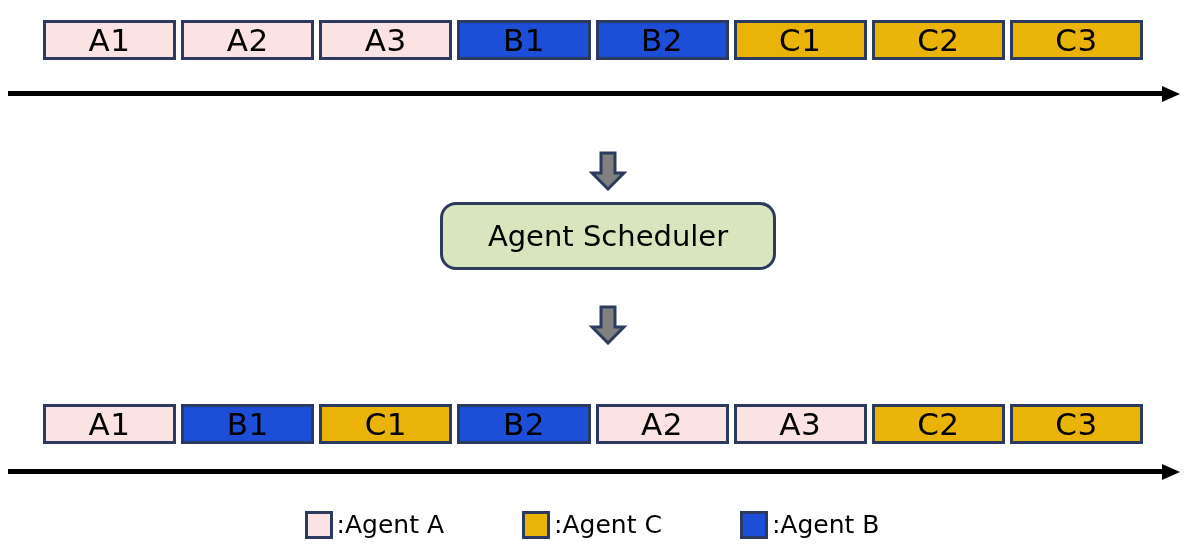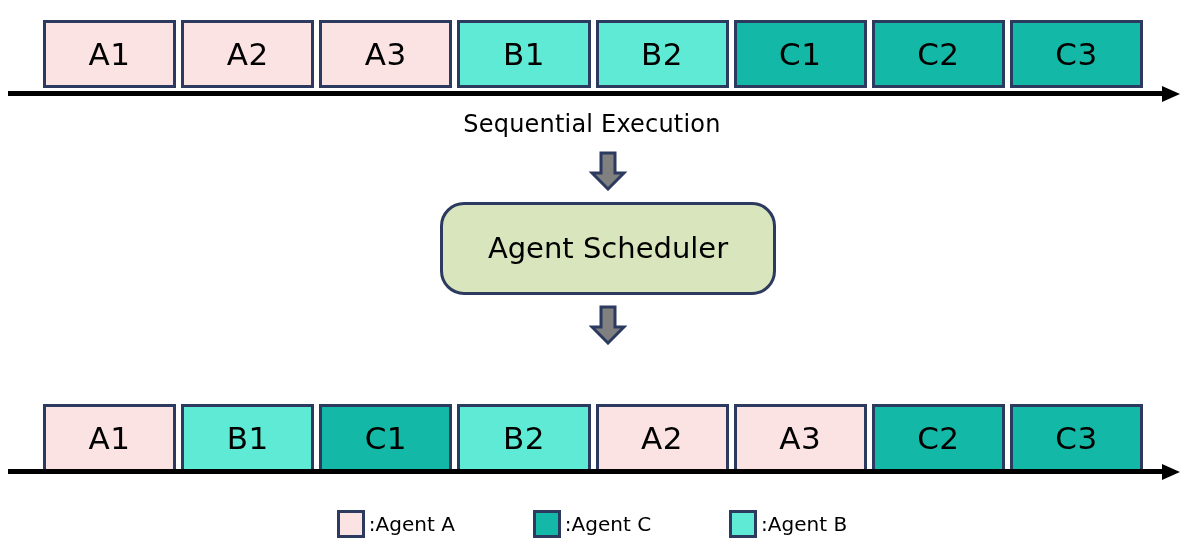--- a/index.html
+++ b/index.html
@@ -20,42 +20,42 @@
     left: 0; top: 0;
     width: 1184px;
     height: 557px;
   }
 
   
   .task-row {
     position: absolute;
     left: 43px;
     width: 1100px;
-    height: 68px;
+    height: 40px;
     display: flex;
     gap: 5px;
   }
   .task-row-top    { top: 20px; }
   .task-row-bottom { top: 404px; }
 
   .task-box {
     flex: 1 1 0;
     border: 3px solid #2b3a5e;
     box-sizing: border-box;
     display: flex;
     align-items: center;
     justify-content: center;
     font-size: 31px;
     line-height: 1;
     color: #000000;
     letter-spacing: 0.5px;
   }
   .agent-a { background: #fce3e3; }
-  .agent-b { background: #5eead4; }
-  .agent-c { background: #14b8a6; }
+  .agent-b { background: #1d4ed8; }
+  .agent-c { background: #eab308; }
 
   
   .axis {
     position: absolute;
     left: 8px;
     width: 1172px;
     height: 14px;
   }
   .axis-top    { top: 86px; }
   .axis-bottom { top: 464px; }
@@ -102,24 +102,24 @@
   .block-arrow svg { display: block; }
   .arrow-down-1 { top: 151px; }
   .arrow-down-2 { top: 305px; }
 
   
   .scheduler {
     position: absolute;
     left: 440px;
     top: 202px;
     width: 336px;
-    height: 93px;
+    height: 68px;
     background: #d9e5bd;
     border: 3px solid #2b3a5e;
-    border-radius: 24px;
+    border-radius: 16px;
     box-sizing: border-box;
     display: flex;
     flex-direction: column;
     align-items: center;
     justify-content: center;
     color: #000000;
     gap: 18px;
   }
   .scheduler-line {
     font-size: 29px;
@@ -143,21 +143,21 @@
     align-items: center;
     gap: 4px;
   }
   .legend-swatch {
     width: 28px;
     height: 28px;
     border: 3px solid #2b3a5e;
     box-sizing: border-box;
   }
   .legend-label {
-    font-size: 20px;
+    font-size: 25px;
     color: #000000;
     white-space: nowrap;
   }
 </style>
 </head>
 <body>
 
 <div class="stage">
 
   <div class="task-row task-row-top">
@@ -169,21 +169,20 @@
     <div class="task-box agent-c">C1</div>
     <div class="task-box agent-c">C2</div>
     <div class="task-box agent-c">C3</div>
   </div>
 
   <div class="axis axis-top">
     <div class="axis-line"></div>
     <div class="axis-head"></div>
   </div>
 
-  <div class="caption caption-seq">Sequential Execution</div>
 
   <div class="block-arrow arrow-down-1">
     <svg width="38" height="40" viewBox="0 0 38 40">
       <polygon points="12,2 26,2 26,22 35,22 19,38 3,22 12,22" fill="#808080" stroke="#2b3a5e" stroke-width="3" stroke-linejoin="miter"></polygon>
     </svg>
   </div>
 
   <div class="scheduler">
     <div class="scheduler-line">Agent Scheduler</div>
   </div>

